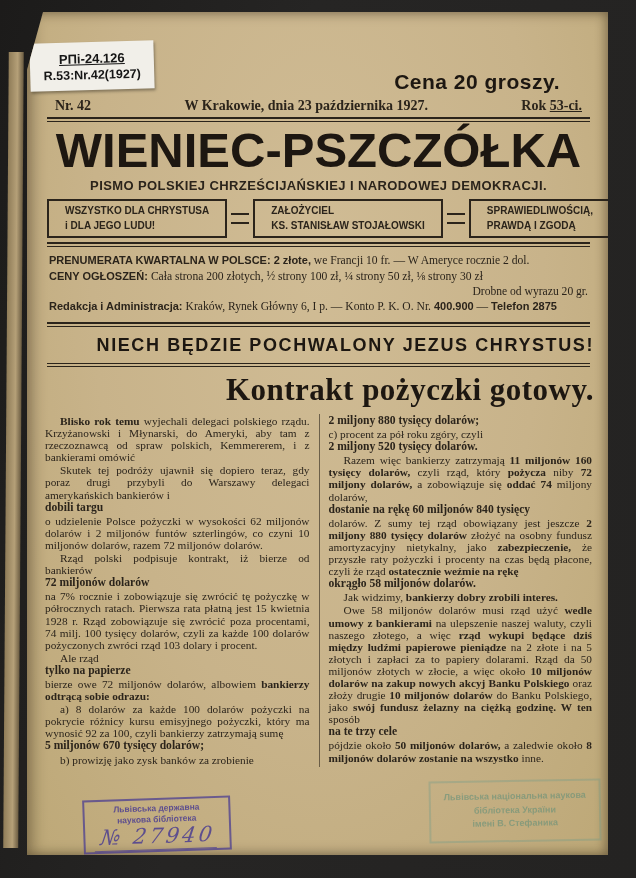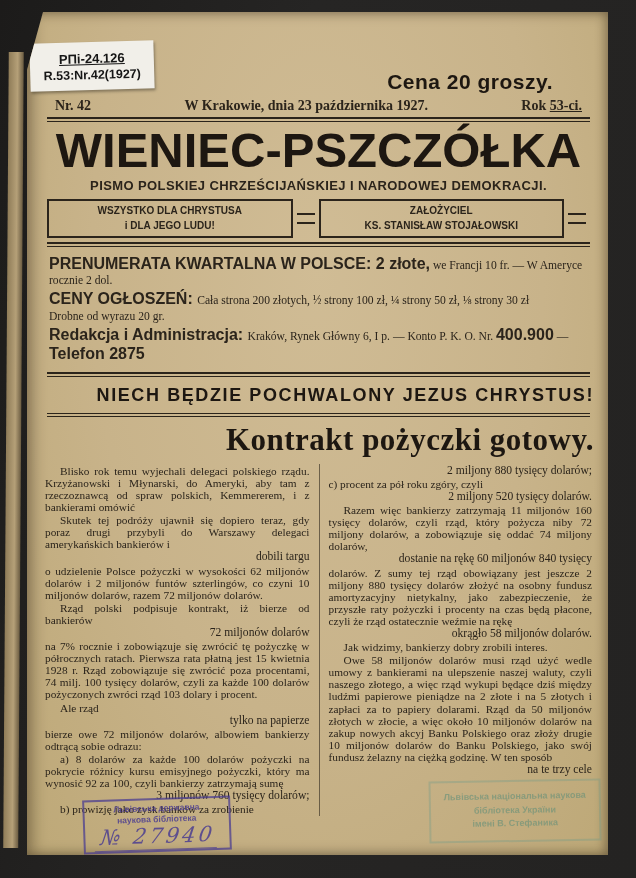--- a/index.html
+++ b/index.html
@@ -24,69 +24,69 @@
   .flow{position:relative;padding:86px 14px 0 16px;}
 
   
   .lib-label{position:absolute;left:3px;top:30px;width:112px;background:#f1efe9;
              padding:9px 6px 8px;transform:rotate(-1.6deg);
              box-shadow:1px 2px 3px rgba(0,0,0,.35);text-align:center;
              font-family:"Liberation Sans",sans-serif;font-weight:bold;color:#161616;}
   .lib-label .lbl1{font-size:13px;text-decoration:underline;}
   .lib-label .lbl2{font-size:12.5px;margin-top:2px;}
 
-  .price{position:absolute;right:55px;top:58px;
+  .price{position:absolute;right:48px;top:58px;
          font-family:"Liberation Sans",sans-serif;font-weight:bold;
          font-size:21px;letter-spacing:.5px;color:var(--ink-heavy);}
 
   .dateline{display:flex;justify-content:space-between;align-items:baseline;
             padding:0 12px 0 12px;font-weight:bold;font-size:14px;gap:36px;}
   .dateline .u{text-decoration:underline;}
 
   .rule{border-top:2px solid var(--ink);border-bottom:1px solid var(--ink);
         height:2px;margin:3px 4px;}
   .rule.thin{border-top:1px solid var(--ink);height:2px;}
 
   .masthead{margin:2px 0 0;text-align:center;font-family:"Liberation Sans",sans-serif;
             font-weight:bold;font-size:49px;line-height:1.05;letter-spacing:0px;
             color:var(--ink-heavy);white-space:nowrap;transform:scaleX(1.0);}
   .subtitle{text-align:center;font-family:"Liberation Sans",sans-serif;font-weight:bold;
             font-size:13px;letter-spacing:.4px;margin:2px 0 6px;}
 
   .motto-row{display:flex;align-items:center;justify-content:space-between;
              margin:2px 4px 4px;}
-  .motto-box{border:2px solid var(--ink);padding:3px 0;text-align:center;
+  .motto-box{border:2px solid var(--ink);padding:3px 16px;
              font-family:"Liberation Sans",sans-serif;font-weight:bold;
              font-size:10px;line-height:1.45;flex:1;}
   .motto-box .mline{white-space:nowrap;}
   .connector{width:18px;height:7px;border-top:2px solid var(--ink);
              border-bottom:2px solid var(--ink);margin:0 4px;flex:0 0 18px;}
 
   .info{padding:3px 6px 4px;font-size:11.6px;line-height:1.22;}
   .info .iline{margin:1px 0;}
-  .info .center{text-align:left;}
-  .seg-b{font-weight:bold;font-family:"Liberation Sans",sans-serif;font-size:16px;}
+  .info .center{text-align:right;}
+  .seg-b{font-weight:bold;font-family:"Liberation Sans",sans-serif;font-size:11px;}
 
   .banner{text-align:right;font-family:"Liberation Sans",sans-serif;font-weight:bold;
           font-size:18px;letter-spacing:1.6px;padding:5px 0 4px;color:var(--ink-heavy);}
 
   .headline{margin:5px 0 6px;text-align:right;font-family:"Liberation Serif",serif;
             font-weight:bold;font-size:31px;letter-spacing:.5px;color:var(--ink-heavy);}
 
   .cols{display:flex;align-items:stretch;padding:0 2px;}
   .col{width:50%;box-sizing:border-box;font-size:11.3px;line-height:12.1px;
        text-align:justify;}
   .col.left{padding-right:9px;}
   .col.right{border-left:1px solid rgba(43,36,27,.6);padding-left:9px;}
   .blk{margin:0;}
   .blk.p{margin:1px 0;}
   .blk.p.ind{text-indent:15px;}
-  .blk.h{text-align:right;font-weight:bold;font-size:11.6px;margin:1px 0;
+  .blk.h{text-align:left;font-weight:bold;font-size:11.6px;margin:1px 0;
          font-family:"Liberation Serif",serif;}
-  .col .b{font-weight:normal;}
+  .col .b{font-weight:bold;}
 
   .stamp{position:absolute;box-sizing:border-box;}
   .stamp.purple{left:56px;top:786px;width:148px;height:54px;
                 border:2px solid rgba(75,61,145,.75);transform:rotate(-2deg);
                 color:rgba(75,61,145,.85);text-align:center;
                 font-family:"Liberation Sans",sans-serif;padding-top:3px;}
   .stamp.purple .sline{font-size:8.5px;line-height:1.25;font-weight:bold;}
   .stamp.purple .snum{font-family:"DejaVu Serif",serif;font-style:italic;
                       font-size:21px;letter-spacing:3px;transform:skewX(-10deg);
                       border-bottom:1.5px solid rgba(75,61,145,.7);
@@ -128,20 +128,24 @@
         <div class="motto-box" id="motto-left">
             <div class="mline">WSZYSTKO DLA CHRYSTUSA</div>
             <div class="mline">i DLA JEGO LUDU!</div>
           </div>
         <div class="connector"></div>
         <div class="motto-box" id="motto-center">
             <div class="mline">ZAŁOŻYCIEL</div>
             <div class="mline">KS. STANISŁAW STOJAŁOWSKI</div>
           </div>
         <div class="connector"></div>
+        <div class="motto-box" id="motto-right">
+            <div class="mline">SPRAWIEDLIWOŚCIĄ,</div>
+            <div class="mline">PRAWDĄ I ZGODĄ</div>
+          </div>
       </div>
 
       <div class="rule"></div>
 
       <div class="info" id="info-block">
           <div class="iline"><span class="seg-b">PRENUMERATA KWARTALNA W POLSCE: </span><span class="seg-b">2 złote,</span><span>  we Francji 10 fr. — W Ameryce rocznie 2 dol.</span></div>
           <div class="iline"><span class="seg-b">CENY OGŁOSZEŃ: </span><span>Cała strona 200 złotych,  ½ strony 100 zł,  ¼ strony 50 zł,  ⅛ strony 30 zł</span></div>
           <div class="iline center"><span>Drobne od wyrazu 20 gr.</span></div>
           <div class="iline"><span class="seg-b">Redakcja i Administracja: </span><span>Kraków, Rynek Główny 6, I p. — Konto P. K. O. Nr. </span><span class="seg-b">400.900</span><span> — </span><span class="seg-b">Telefon 2875</span></div>
         </div>
@@ -160,34 +164,35 @@
             <div class="blk p ind"><span>Skutek tej podróży ujawnił się dopiero teraz, gdy poraz drugi przybyli do Warszawy delegaci amerykańskich bankierów i</span></div>
             <div class="blk h"><span class="b">dobili targu</span></div>
             <div class="blk p"><span>o udzielenie Polsce pożyczki w wysokości 62 miljonów dolarów i 2 miljonów funtów szterlingów, co czyni 10 miljonów dolarów, razem 72 miljonów dolarów.</span></div>
             <div class="blk p ind"><span>Rząd polski podpisuje kontrakt, iż bierze od bankierów</span></div>
             <div class="blk h"><span class="b">72 miljonów dolarów</span></div>
             <div class="blk p"><span>na 7% rocznie i zobowiązuje się zwrócić tę pożyczkę w półrocznych ratach. Pierwsza rata płatną jest 15 kwietnia 1928 r. Rząd zobowiązuje się zwrócić poza procentami, 74 milj. 100 tysięcy dolarów, czyli za każde 100 dolarów pożyczonych zwróci rząd 103 dolary i procent.</span></div>
             <div class="blk p ind"><span>Ale rząd</span></div>
             <div class="blk h"><span class="b">tylko na papierze</span></div>
             <div class="blk p"><span>bierze owe 72 miljonów dolarów, albowiem </span><span class="b">bankierzy odtrącą sobie odrazu:</span></div>
             <div class="blk p ind"><span>a) 8 dolarów za każde 100 dolarów pożyczki na pokrycie różnicy kursu emisyjnego pożyczki, który ma wynosić 92 za 100, czyli bankierzy zatrzymają sumę</span></div>
-            <div class="blk h"><span class="b">3 miljonów 760 tysięcy dolarów;</span></div>
+            <div class="blk h"><span class="b">5 miljonów 670 tysięcy dolarów;</span></div>
             <div class="blk p ind"><span>b) prowizję jako zysk banków za zrobienie</span></div>
           </div>
         <div class="col right" id="col-right">
             <div class="blk h"><span class="b">2 miljony 880 tysięcy dolarów;</span></div>
             <div class="blk p"><span>c) procent za pół roku zgóry, czyli</span></div>
             <div class="blk h"><span class="b">2 miljony 520 tysięcy dolarów.</span></div>
             <div class="blk p ind"><span>Razem więc bankierzy zatrzymają </span><span class="b">11 miljonów 160 tysięcy dolarów,</span><span> czyli rząd, który </span><span class="b">pożycza</span><span> niby </span><span class="b">72 miljony dolarów,</span><span> a zobowiązuje się </span><span class="b">oddać 74</span><span> miljony dolarów,</span></div>
             <div class="blk h"><span class="b">dostanie na rękę 60 miljonów 840 tysięcy</span></div>
             <div class="blk p"><span>dolarów. Z sumy tej rząd obowiązany jest jeszcze </span><span class="b">2 miljony 880 tysięcy dolarów</span><span> złożyć na osobny fundusz amortyzacyjny nietykalny, jako </span><span class="b">zabezpieczenie,</span><span> że przyszłe raty pożyczki i procenty na czas będą płacone, czyli że rząd </span><span class="b">ostatecznie weźmie na rękę</span></div>
             <div class="blk h"><span class="b">okrągło 58 miljonów dolarów.</span></div>
             <div class="blk p ind"><span>Jak widzimy, </span><span class="b">bankierzy dobry zrobili interes.</span></div>
             <div class="blk p ind"><span>Owe 58 miljonów dolarów musi rząd użyć </span><span class="b">wedle umowy z bankierami</span><span> na ulepszenie naszej waluty, czyli naszego złotego, a więc </span><span class="b">rząd wykupi będące dziś między ludźmi papierowe pieniądze</span><span> na 2 złote i na 5 złotych i zapłaci za to papiery dolarami. Rząd da 50 miljonów złotych w złocie, a więc około </span><span class="b">10 miljonów dolarów na zakup nowych akcyj Banku Polskiego</span><span> oraz złoży drugie </span><span class="b">10 miljonów dolarów</span><span> do Banku Polskiego, jako </span><span class="b">swój fundusz żelazny na ciężką godzinę. W ten</span><span> sposób</span></div>
             <div class="blk h"><span class="b">na te trzy cele</span></div>
+            <div class="blk p"><span>pójdzie około </span><span class="b">50 miljonów dolarów,</span><span> a zaledwie około </span><span class="b">8 miljonów dolarów zostanie na wszystko</span><span> inne.</span></div>
           </div>
       </div>
     </div>
 
     <div class="stamp purple" id="stamp-purple"><div class="sline">Львівська державна</div><div class="sline">наукова бібліотека</div><div class="snum">№ 27940</div></div>
     <div class="stamp green" id="stamp-green">
         <div class="sline">Львівська національна наукова</div>
         <div class="sline">бібліотека України</div>
         <div class="sline">імені В. Стефаника</div>
       </div>

